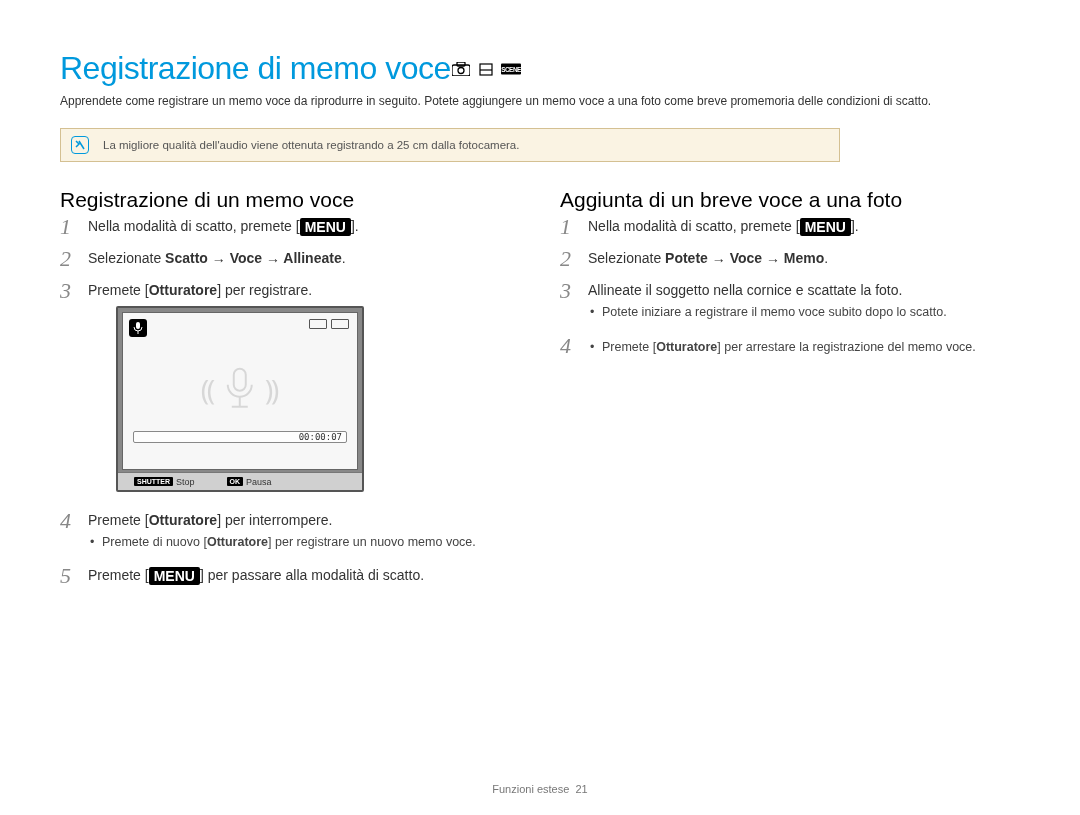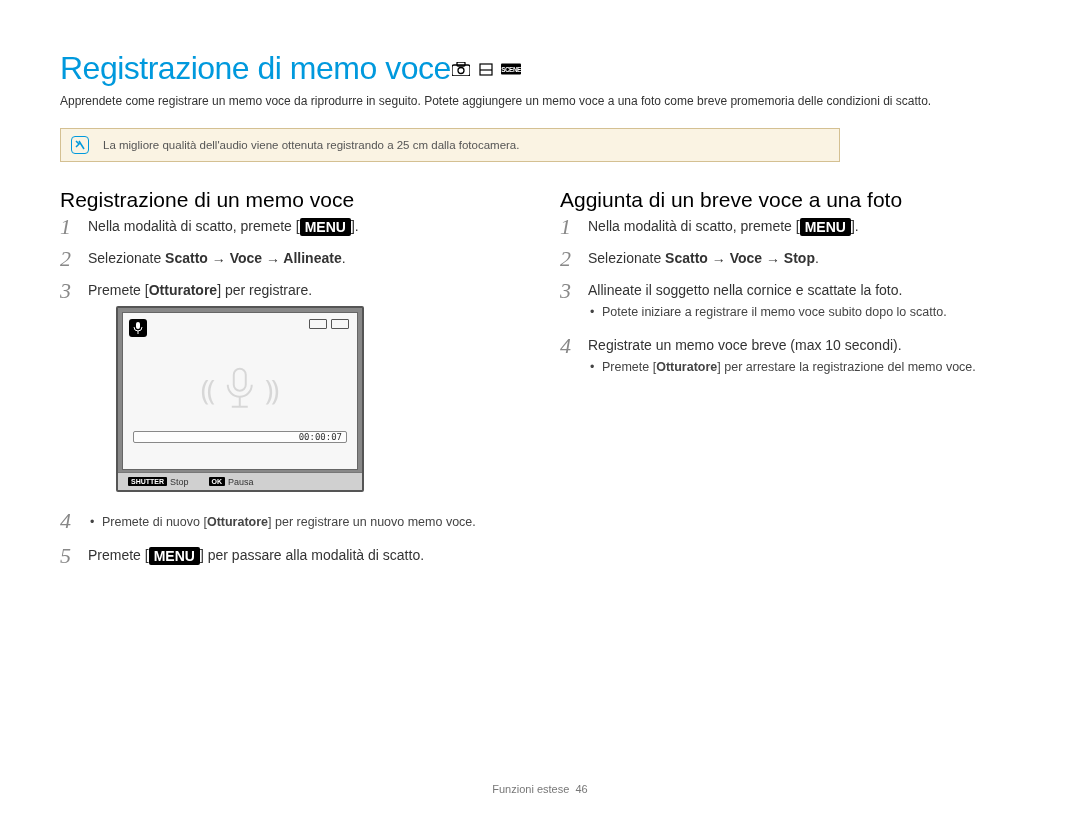--- a/index.html
+++ b/index.html
@@ -199,21 +199,21 @@
       bottom:0;left:0;right:0;
       height:18px;
       background:#d0d0d0;
       display:flex;
       align-items:center;
       font-size:9px;
       border-top:1px solid #777;
     }
     .cam-btn {
       display:flex;align-items:center;gap:3px;
-      padding:0 10px;
+      padding:0 16px;
     }
     .cam-btn .lbl-box {
       background:#000;color:#fff;
       font-size:7px;font-weight:bold;
       padding:1px 3px;border-radius:1px;
     }
     .footer {
       position:absolute;
       bottom:20px;
       left:0;right:0;
@@ -330,20 +330,23 @@
               <span>Pausa</span>
             </div>
           </div>
         </div>
       </div>
     </div>
 
     <div class="step">
       <div class="step-num">4</div>
       <div class="step-body">
+        <p class="step-text">
+          <span>Premete [</span><span class="inner-bold">Otturatore</span><span>] per interrompere.</span>
+        </p>
         <ul class="bullet-list">
           <li>
             <span>Premete di nuovo [</span><span class="inner-bold">Otturatore</span><span>] per registrare un nuovo memo voce.</span>
           </li>
         </ul>
       </div>
     </div>
 
     <div class="step">
       <div class="step-num">5</div>
@@ -365,45 +368,44 @@
         <p class="step-text">
           <span>Nella modalità di scatto, premete [</span><span class="menu-label">MENU</span><span>].</span>
         </p>
       </div>
     </div>
 
     <div class="step">
       <div class="step-num">2</div>
       <div class="step-body">
         <p class="step-text">
-          <span>Selezionate </span><span class="inner-bold">Scatto → Voce → Stop</span><span>.</span>
+          <span>Selezionate </span><span class="inner-bold">Potete → Voce → Memo</span><span>.</span>
         </p>
       </div>
     </div>
 
     <div class="step">
       <div class="step-num">3</div>
       <div class="step-body">
         <p class="step-text">Allineate il soggetto nella cornice e scattate la foto.</p>
         <ul class="bullet-list">
           <li>Potete iniziare a registrare il memo voce subito dopo lo scatto.</li>
         </ul>
       </div>
     </div>
 
     <div class="step">
       <div class="step-num">4</div>
       <div class="step-body">
-        <p class="step-text">Registrate un memo voce breve (max 10 secondi).</p>
         <ul class="bullet-list">
           <li>
             <span>Premete [</span><span class="inner-bold">Otturatore</span><span>] per arrestare la registrazione del memo voce.</span>
           </li>
         </ul>
       </div>
     </div>
 
   </div>
 </div>
 
 <div class="footer">
-  <span>Funzioni estese</span>&nbsp;&nbsp;<span>46</span>
+  <span>Funzioni estese</span>&nbsp;&nbsp;<span>21</span>
 </div>
 
 </body></html>

